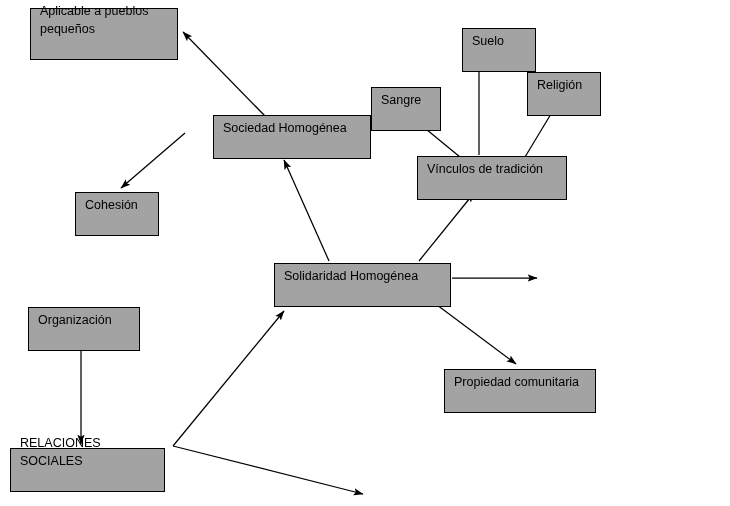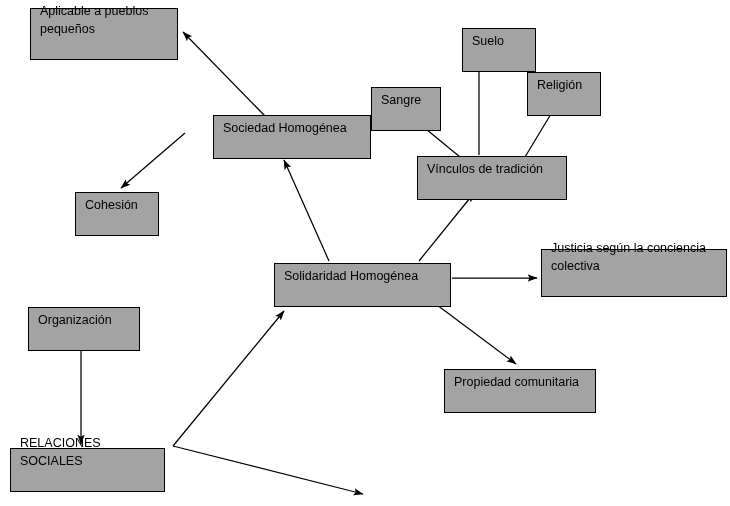--- a/index.html
+++ b/index.html
@@ -87,24 +87,20 @@
   </div>
   <div class="node" style="left: 189px; top: 115px; width: 158px; height: 24px; margin-left: 24px;">
     <span class="node-label">Sociedad Homogénea</span>
   </div>
   <div class="node" style="left: 417px; top: 156px; width: 150px; height: 33px;">
     <span class="node-label">Vínculos de tradición</span>
   </div>
   <div class="node" style="left: 75px; top: 192px; width: 84px; height: 28px;">
     <span class="node-label">Cohesión</span>
   </div>
-  <div class="node" style="left: 541px; top: 249px; width: 186px; height: 48px;">
-    <span class="node-label">Justicia según la conciencia
-colectiva</span>
-  </div>
   <div class="node" style="left: 274px; top: 263px; width: 177px; height: 31px;">
     <span class="node-label">Solidaridad Homogénea</span>
   </div>
   <div class="node" style="left: 28px; top: 307px; width: 112px; height: 30px;">
     <span class="node-label">Organización</span>
   </div>
   <div class="node" style="left: 444px; top: 369px; width: 152px; height: 28px;">
     <span class="node-label">Propiedad comunitaria</span>
   </div>
   <div class="node" style="left: 10px; top: 448px; width: 155px; height: 30px;">

